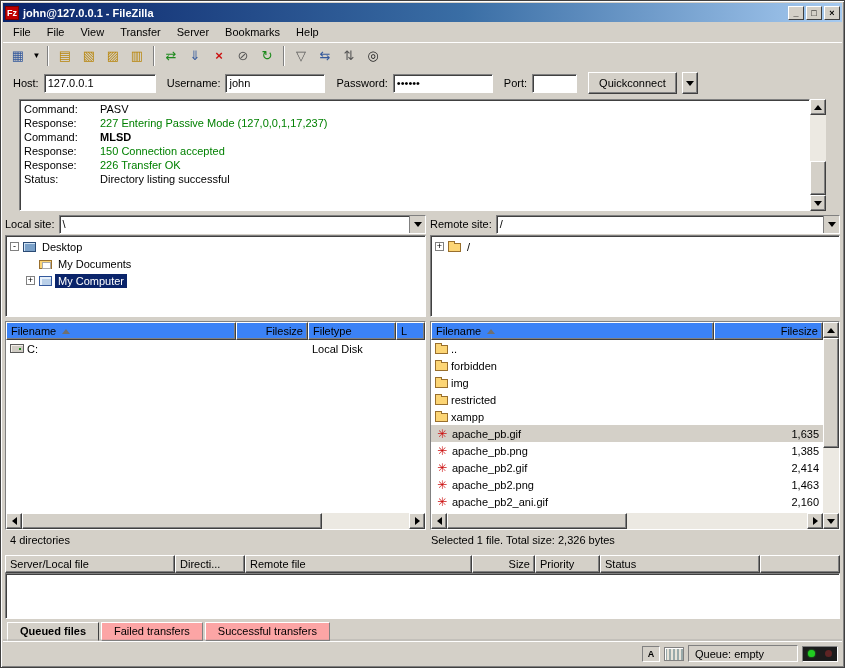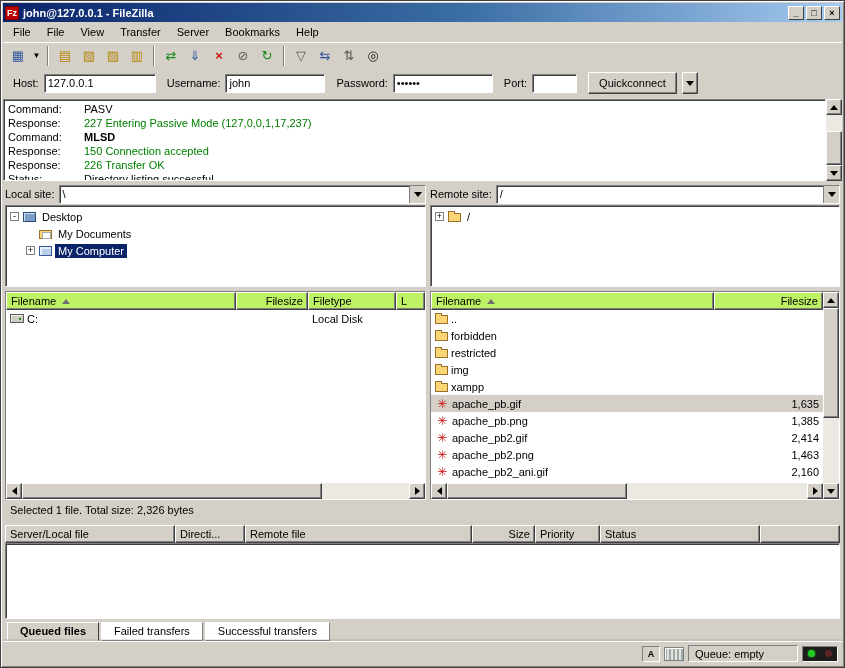--- a/index.html
+++ b/index.html
@@ -32,21 +32,21 @@
   .qlabel { margin-left:6px; }
   .qinput { height:19px; padding:2px 3px; font-family:inherit; font-size:11px; border:1px solid; border-color:#808080 #fff #fff #808080; box-shadow:inset 1px 1px 0 #404040; background:#fff; }
   .qc-btn { height:22px; padding:2px 10px; font-family:inherit; font-size:11px; background:#d4d0c8; border:1px solid; border-color:#fff #404040 #404040 #fff; box-shadow:inset -1px -1px 0 #808080; cursor:default; }
   .drop-btn { width:16px; height:22px; display:flex; align-items:center; justify-content:center; background:#d4d0c8; border:1px solid; border-color:#fff #404040 #404040 #fff; box-shadow:inset -1px -1px 0 #808080; cursor:default; }
   .tri-down { width:0; height:0; border-left:4px solid transparent; border-right:4px solid transparent; border-top:5px solid #000; }
   .tri-up-s { width:0; height:0; border-left:4px solid transparent; border-right:4px solid transparent; border-bottom:5px solid #000; }
   .tri-left { width:0; height:0; border-top:4px solid transparent; border-bottom:4px solid transparent; border-right:5px solid #000; }
   .tri-right { width:0; height:0; border-top:4px solid transparent; border-bottom:4px solid transparent; border-left:5px solid #000; }
 
   
-  .logwrap { height:82px; margin:1px 0 2px; display:flex; flex:0 0 auto; }
+  .logwrap { height:112px; margin:1px 16px 2px; display:flex; flex:0 0 auto; }
   .log { flex:1; background:#fff; border:1px solid; border-color:#808080 #fff #fff #808080; box-shadow:inset 1px 1px 0 #404040; padding:2px 0 0 4px; overflow:hidden; }
   .log-line { line-height:14px; white-space:nowrap; }
   .log-label { display:inline-block; width:76px; }
 
   
   .sbv { width:16px; display:flex; flex-direction:column; background:#ece9e2; flex:0 0 auto; }
   .sbh { height:16px; display:flex; background:#ece9e2; flex:0 0 auto; }
   .sb-btn { width:16px; height:16px; background:#d4d0c8; border:1px solid; border-color:#fff #404040 #404040 #fff; box-shadow:inset -1px -1px 0 #808080; display:flex; align-items:center; justify-content:center; flex:0 0 auto; cursor:default; }
   .sb-track-v { flex:1; position:relative; }
   .sb-track-h { flex:1; position:relative; }
@@ -75,21 +75,21 @@
   .icon-docs { position:relative; width:13px; height:9px; background:#fcd575; border:1px solid #996f2d; margin-top:2px; box-shadow:inset 0 0 0 1px #fff inset; }
   .icon-docs::after { content:""; position:absolute; left:2px; top:1px; width:7px; height:5px; background:#fff; border:1px solid #aaa; }
   .icon-drive { width:14px; height:9px; background:#cfcbc3; border:1px solid #5a5a5a; box-shadow:inset 1px 1px 0 #f2efe9; position:relative; }
   .icon-drive::after { content:""; position:absolute; right:2px; bottom:2px; width:2px; height:2px; background:#1d8a1d; }
   .icon-star { color:#cc1111; font-size:12px; width:14px; text-align:center; line-height:10px; }
 
   
   .lists-split { display:flex; margin:4px 2px 0; height:209px; flex:0 0 auto; }
   .vsplitter { width:4px; cursor:col-resize; }
   .listpane { display:flex; flex-direction:column; background:#fff; border:1px solid; border-color:#808080 #fff #fff #808080; box-shadow:inset 1px 1px 0 #404040; }
-  .hdr-row { height:18px; display:flex; flex:0 0 auto; background:#bef264; }
+  .hdr-row { height:18px; display:flex; flex:0 0 auto; background:#3b82f6; }
   .hdr-cell { display:flex; align-items:center; padding:0 4px; border:1px solid; border-color:#fff #404040 #404040 #fff; box-shadow:inset -1px -1px 0 #808080; white-space:nowrap; overflow:hidden; cursor:default; }
   .hdr-cell.right { justify-content:flex-end; }
   .sort-asc { width:0; height:0; border-left:4px solid transparent; border-right:4px solid transparent; border-bottom:5px solid #707070; margin-left:6px; }
   .list-body { flex:1; overflow:hidden; background:#fff; }
   .frow { height:17px; display:flex; align-items:center; white-space:nowrap; cursor:default; }
   .frow.sel { background:#d4d0c8; }
   .fcell { padding:0 4px; display:flex; align-items:center; overflow:hidden; flex:0 0 auto; }
   .fcell.right { justify-content:flex-end; }
   .fname { gap:0px; }
 
@@ -98,21 +98,21 @@
   .status-cell { padding:2px 5px; white-space:nowrap; overflow:hidden; }
 
   .hsplit { height:6px; flex:0 0 auto; cursor:row-resize; }
 
   
   .queue-hdr { height:18px; display:flex; margin:0 2px; flex:0 0 auto; }
   .queue-body { flex:1; margin:0 2px; background:#fff; border:1px solid; border-color:#808080 #fff #fff #808080; box-shadow:inset 1px 1px 0 #404040; }
 
   
   .tabs-row { height:22px; display:flex; align-items:flex-end; gap:2px; padding:2px 0 0 4px; flex:0 0 auto; }
-  .tab { padding:2px 12px 3px; background:#ffffff; border:1px solid; border-color:#fff #808080 #808080 #fff; cursor:default; }
+  .tab { padding:2px 12px 3px; background:#fca5a5; border:1px solid; border-color:#fff #808080 #808080 #fff; cursor:default; }
   .tab.active { background:#d4d0c8; font-weight:bold; border-color:#fff #404040 #d4d0c8 #fff; }
 
   
   .statusbar { height:24px; display:flex; align-items:center; justify-content:flex-end; gap:4px; padding:2px 4px; border-top:1px solid #fff; box-shadow:0 -2px 0 #80808033; flex:0 0 auto; }
   .sb-icon { width:18px; height:16px; display:flex; align-items:center; justify-content:center; font-size:9px; font-weight:bold; border:1px solid; border-color:#808080 #fff #fff #808080; background:#d4d0c8; cursor:default; }
   .enc-box { width:20px; height:14px; background:#e8e4da; border:1px solid #808080; box-shadow:inset 1px 1px 0 #fff; background-image:repeating-linear-gradient(90deg,#9aa 0 2px,#e8e4da 2px 4px); }
   .queue-box { min-width:110px; height:17px; display:flex; align-items:center; padding:0 6px; border:1px solid; border-color:#808080 #fff #fff #808080; background:#d4d0c8;text-align:center; }
   .led-panel { width:36px; height:16px; background:#1c1c1c; border:1px solid; border-color:#808080 #fff #fff #808080; display:flex; align-items:center; justify-content:space-around; }
   .led { width:7px; height:7px; border-radius:50%; }
   .led.green { background:#22cc22; box-shadow:0 0 2px #22cc22; }
@@ -314,28 +314,28 @@
             <div class="frow">
                 <span class="fcell fname" style="width:283px">
                   <span class="ticon icon-folder"></span>
                   <span>forbidden</span>
                 </span>
                 <span class="fcell right" style="flex:1"></span>
               </div>
             <div class="frow">
                 <span class="fcell fname" style="width:283px">
                   <span class="ticon icon-folder"></span>
+                  <span>img</span>
+                </span>
+                <span class="fcell right" style="flex:1"></span>
+              </div>
+            <div class="frow">
+                <span class="fcell fname" style="width:283px">
+                  <span class="ticon icon-folder"></span>
                   <span>restricted</span>
-                </span>
-                <span class="fcell right" style="flex:1"></span>
-              </div>
-            <div class="frow">
-                <span class="fcell fname" style="width:283px">
-                  <span class="ticon icon-folder"></span>
-                  <span>img</span>
                 </span>
                 <span class="fcell right" style="flex:1"></span>
               </div>
             <div class="frow">
                 <span class="fcell fname" style="width:283px">
                   <span class="ticon icon-folder"></span>
                   <span>xampp</span>
                 </span>
                 <span class="fcell right" style="flex:1"></span>
               </div>
@@ -396,20 +396,21 @@
             </span>
           <span class="sb-btn">
               <span class="tri-down"></span>
             </span>
         </div>
       </div>
     </div>
   </div>
 
   <div class="status-row">
+    <div class="status-cell" style="width:421px">4 directories</div>
     <div class="status-cell" style="flex:1">Selected 1 file. Total size: 2,326 bytes</div>
   </div>
 
   <div class="hsplit"></div>
 
   <div class="queue-hdr">
     <span class="hdr-cell" style="width:170px">
         <span>Server/Local file</span>
       </span>
     <span class="hdr-cell" style="width:70px">

